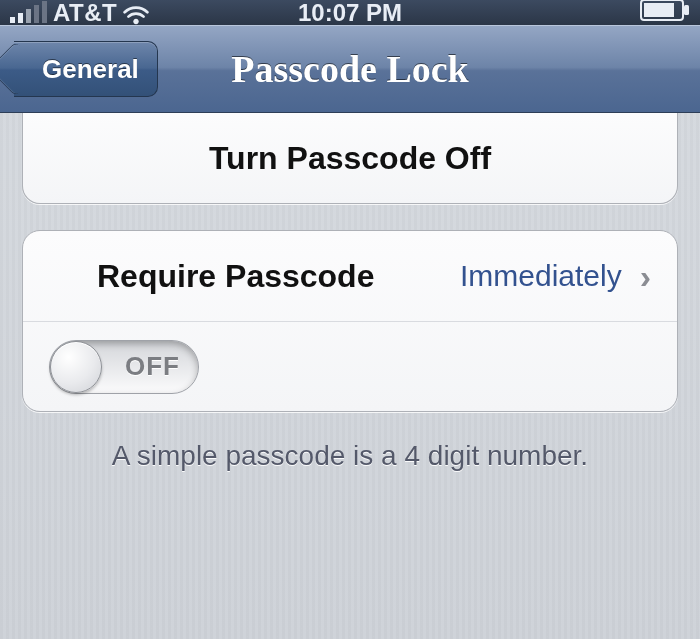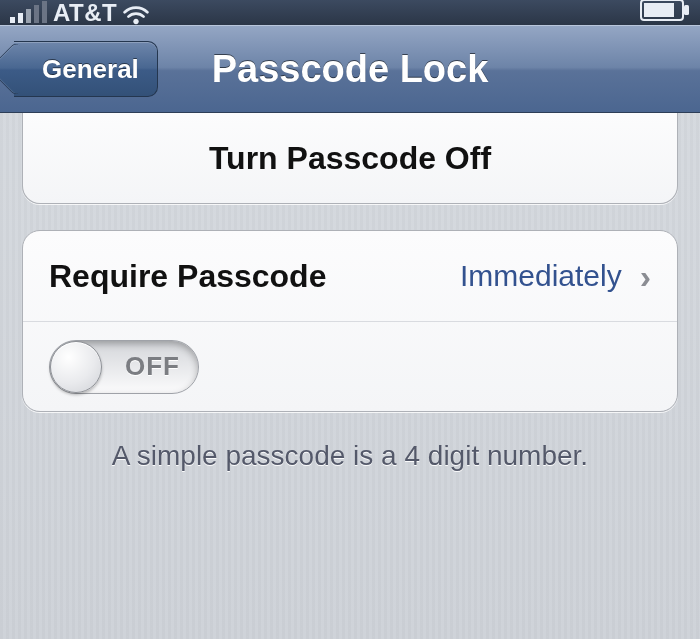--- a/index.html
+++ b/index.html
@@ -43,20 +43,21 @@
     display: flex;
     align-items: center;
     padding: 0 14px;
     position: relative;
   }
   .nav-title {
     position: absolute; left:0; right:0; text-align:center;
     color: #fff; font-size: 38px; font-weight: 700;
     text-shadow: 0 -1px 0 rgba(0,0,0,0.55);
     pointer-events:none;
+    font-family:Liberation Serif, serif;
   }
   .back-button {
     position: relative;
     height: 56px;
     padding: 0 18px 0 28px;
     background: linear-gradient(#6e86ab 0%, #496791 48%, #3c5b87 52%, #335178 100%);
     border: 1px solid #24364f;
     border-left: none;
     border-radius: 0 10px 10px 0;
     color: #fff;
@@ -98,21 +99,21 @@
     align-items: center;
     padding: 8px 26px;
     font-size: 32px;
     font-weight: 700;
     color: #111;
     border-top: 1px solid #d9dbe0;
     cursor: pointer;
   }
   .cell:first-child { border-top: none; }
   .cell.center { justify-content: center; }
-  .cell .label { flex: 1; }
+  .cell .label { flex: 1; margin-left: 48px; }
   .cell .value {
     color: #33528f;
     font-weight: 400;
     font-size: 30px;
     margin-right: 18px;
   }
   .chevron {
     color: #8b8d93; font-size: 34px; font-weight: 700;
   }
 
@@ -163,20 +164,21 @@
     </span>
     <span class="carrier">AT&amp;T</span>
     <span class="wifi">
       <svg viewBox="0 0 24 18" width="26" height="20">
         <path d="M12 17.5c1.4 0 2.5-1.1 2.5-2.5S13.4 12.5 12 12.5 9.5 13.6 9.5 15s1.1 2.5 2.5 2.5z" fill="#e8edf5"></path>
         <path d="M5 10.5c3.8-3.8 10.2-3.8 14 0" stroke="#e8edf5" stroke-width="2.5" fill="none" stroke-linecap="round"></path>
         <path d="M1.5 6.5c5.8-5.8 15.2-5.8 21 0" stroke="#e8edf5" stroke-width="2.5" fill="none" stroke-linecap="round"></path>
       </svg>
     </span>
   </div>
+  <div class="clock">10:07 PM</div>
   <div class="status-right">
     <span class="battery">
       <svg width="50" height="22" viewBox="0 0 50 22">
         <rect x="1" y="1" width="42" height="20" rx="3" ry="3" fill="none" stroke="#e8edf5" stroke-width="2"></rect>
         <rect x="44" y="6" width="5" height="10" rx="1.5" fill="#e8edf5"></rect>
         <rect x="4" y="4" width="30" height="14" fill="#e8edf5"></rect>
       </svg>
     </span>
   </div>
 </div>

